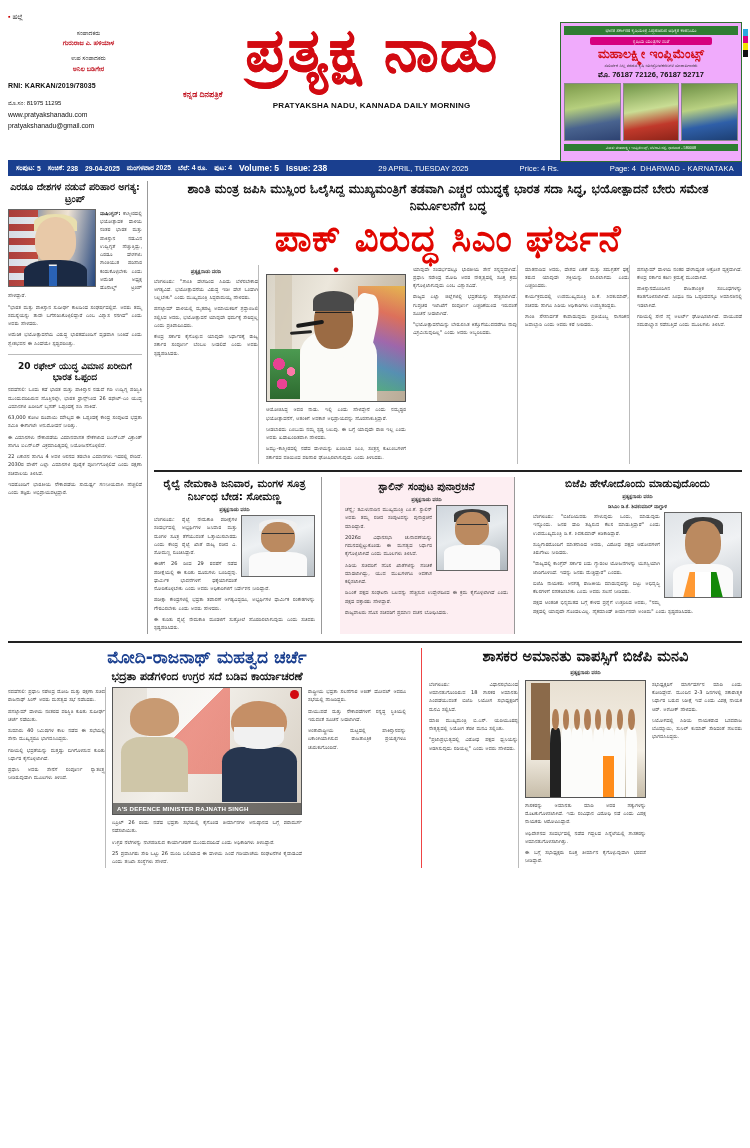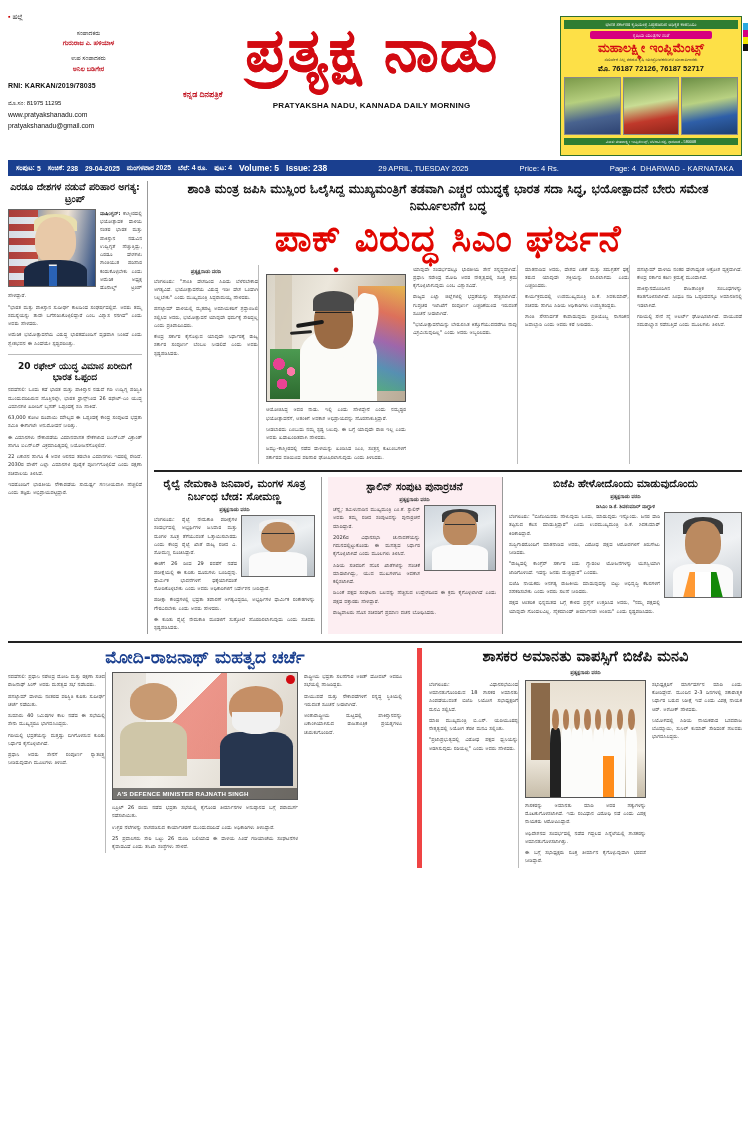--- a/index.html
+++ b/index.html
@@ -28,21 +28,21 @@
   .mh-center { flex:1; position:relative; text-align:center; padding-top:14px; }
   .mh-title {
     font-family:"DejaVu Sans", sans-serif;
     font-size:60px; font-weight:bold; color:#d20a11;
     line-height:1; letter-spacing:1px;
     text-shadow:0.5px 0 0 #d20a11;
   }
   .mh-sub-kan { font-size:8px; color:#c1121f; font-weight:bold; text-align:left; padding-right:56px; margin-top:10px;}
   .mh-sub-en { font-size:8px; font-weight:bold; letter-spacing:.2px; margin-top:1px; }
 
-  .mh-ad { width:182px; height:140px; border:1px solid #2f6f2f; background:#fde047; padding:3px; margin-top:10px; position:relative; }
+  .mh-ad { width:182px; height:140px; border:1px solid #2f6f2f; background:#f0abfc; padding:3px; margin-top:16px; position:relative; }
   .ad-top { background:#2f7d32; color:#fff; font-size:4.6px; text-align:center; padding:2px 1px; }
   .ad-ribbon { background:#d6007f; color:#fff; font-size:4.8px; text-align:center; margin:2px auto; width:70%; padding:1.5px 0; border-radius:2px; }
   .ad-name { color:#d20a11; font-size:12.5px; font-weight:bold; text-align:center; line-height:1.15; margin:2px 0; font-family:"DejaVu Sans", sans-serif;}
   .ad-tag { font-size:4.4px; text-align:center; color:#222; }
   .ad-phone { font-size:7.5px; font-weight:bold; text-align:center; margin:2px 0 3px; }
   .ad-imgs { display:flex; gap:2px; height:58px; }
   .ad-img { flex:1; border:1px solid #888; position:relative; overflow:hidden; }
   .ai1 { background:linear-gradient(170deg,#7c9a4a 0%,#b6cf7e 40%,#49638f 70%,#2e4372 100%); }
   .ai2 { background:linear-gradient(170deg,#6f9447 0%,#c9dd94 45%,#c0392b 72%,#8e2419 100%); }
   .ai3 { background:linear-gradient(170deg,#6d8f45 0%,#b9d182 42%,#2f5fa8 70%,#1d3f73 100%); }
@@ -124,21 +124,21 @@
   .hp-flowers { position:absolute; left:2%; bottom:2%; width:22%; height:40%;
     background:radial-gradient(circle at 30% 30%, #e84393 0 14%, transparent 15%),
                radial-gradient(circle at 70% 45%, #fd79a8 0 12%, transparent 13%),
                radial-gradient(circle at 40% 70%, #e84393 0 13%, transparent 14%),
                linear-gradient(0deg,#2d6a2f,#4c9a51); }
   .hp-pillar { position:absolute; left:6%; top:0; width:12%; height:58%; background:rgba(210,200,180,.8); }
 
   .red-logo { text-align:center; color:#d20a11; font-size:11px; font-weight:bold; line-height:.8; margin-bottom:1px; }
 
   
-  .midrow { display:flex; margin-top:6px; border-top:2px solid #222; padding-top:5px; gap:6px; }
+  .midrow { display:flex; margin-top:6px; border-top:2px solid #222; padding-top:5px; gap:18px; }
   .mr { border-right:1px solid #999; padding-right:6px; }
   .mr:last-child { border-right:none; padding-right:0; }
   .mr1 { width:168px; }
   .mr2 { width:175px; background:#fdeef2; padding:3px 6px 0 5px; }
   .mr3 { flex:1; }
   .mr-head { font-size:10.5px; margin-bottom:2px; }
   .mr-head.pink { color:#111; }
 
   .face-photo { border:1px solid #666; position:relative; overflow:hidden; }
   .fp-somanna { width:74px; height:62px; float:right; margin:0 0 3px 4px;
@@ -150,21 +150,21 @@
   .fp-head { position:absolute; left:26%; top:10%; width:48%; height:52%; border-radius:46%; background:#bb8a60; }
   .fp-hair { position:absolute; left:24%; top:5%; width:52%; height:20%; border-radius:50% 50% 0 0; background:#efefef; }
   .fp-hair.dark { background:#3b3b3b; }
   .fp-torso { position:absolute; left:10%; bottom:0; width:80%; height:40%; background:#fafafa; border-radius:30% 30% 0 0; }
   .fp-scarf { position:absolute; left:24%; bottom:0; width:52%; height:30%;
     background:linear-gradient(90deg,#ff9933 0 30%,#ffffff 30% 70%,#138808 70% 100%); clip-path:polygon(16% 0,84% 0,100% 100%,0 100%); }
   .fp-spec { position:absolute; left:28%; top:28%; width:44%; height:7%; border-top:1px solid #333; }
 
   
   .botrow { display:flex; margin-top:7px; border-top:2px solid #222; padding-top:5px; }
-  .br-left { flex:1; border-right:5px solid #ef4444; padding-right:15px; }
+  .br-left { flex:1; border-right:1px solid #ef4444; padding-right:15px; }
   .br-right { width:320px; padding-left:7px; }
   .b-head { font-family:"DejaVu Sans", sans-serif; font-size:17px; font-weight:bold; color:#1a3f8f; text-align:center; line-height:1.15; }
   .b-sub { font-family:"DejaVu Sans", sans-serif; font-size:11px; font-weight:bold; text-align:center; line-height:1.2; margin-top:2px; }
   .b-head2 { font-family:"DejaVu Sans", sans-serif; font-size:14.5px; font-weight:bold; text-align:center; line-height:1.2; color:#111; }
 
   .bot-cols { display:flex; gap:6px; margin-top:4px; }
   .bc { width:98px; }
   .bc.flex { flex:1; }
 
   .modi-photo { width:100%; height:128px; border:1px solid #555; position:relative; overflow:hidden;
@@ -425,20 +425,21 @@
           </div>
         </div>
       </div>
     </div>
   </div>
 
   <div class="botrow">
 
     <div class="br-left">
       <div class="b-head">ಮೋದಿ-ರಾಜನಾಥ್ ಮಹತ್ವದ ಚರ್ಚೆ</div>
+      <div class="b-sub">ಭದ್ರತಾ ಪಡೆಗಳಿಂದ ಉಗ್ರರ ಸದೆ ಬಡಿವ ಕಾರ್ಯಾಚರಣೆ</div>
 
       <div class="bot-cols">
         <div class="bc vr">
           <div class="body-txt">
             <p>ನವದೆಹಲಿ: ಪ್ರಧಾನಿ ನರೇಂದ್ರ ಮೋದಿ ಮತ್ತು ರಕ್ಷಣಾ ಸಚಿವ ರಾಜನಾಥ್ ಸಿಂಗ್ ಅವರು ಮಹತ್ವದ ಸಭೆ ನಡೆಸಿದರು.</p>
             <p>ಪಹಲ್ಗಾಮ್ ದಾಳಿಯ ನಂತರದ ಪರಿಸ್ಥಿತಿ ಕುರಿತು ಸುದೀರ್ಘ ಚರ್ಚೆ ನಡೆಯಿತು.</p>
             <p>ಸುಮಾರು 40 ನಿಮಿಷಗಳ ಕಾಲ ನಡೆದ ಈ ಸಭೆಯಲ್ಲಿ ಸೇನಾ ಮುಖ್ಯಸ್ಥರೂ ಭಾಗವಹಿಸಿದ್ದರು.</p>
             <p>ಗಡಿಯಲ್ಲಿ ಭದ್ರತೆಯನ್ನು ಮತ್ತಷ್ಟು ಬಿಗಿಗೊಳಿಸುವ ಕುರಿತು ನಿರ್ಧಾರ ಕೈಗೊಳ್ಳಲಾಗಿದೆ.</p>
             <p>ಪ್ರಧಾನಿ ಅವರು ಸೇನೆಗೆ ಸಂಪೂರ್ಣ ಸ್ವಾತಂತ್ರ್ಯ ನೀಡಿರುವುದಾಗಿ ಮೂಲಗಳು ತಿಳಿಸಿವೆ.</p>
           </div>

